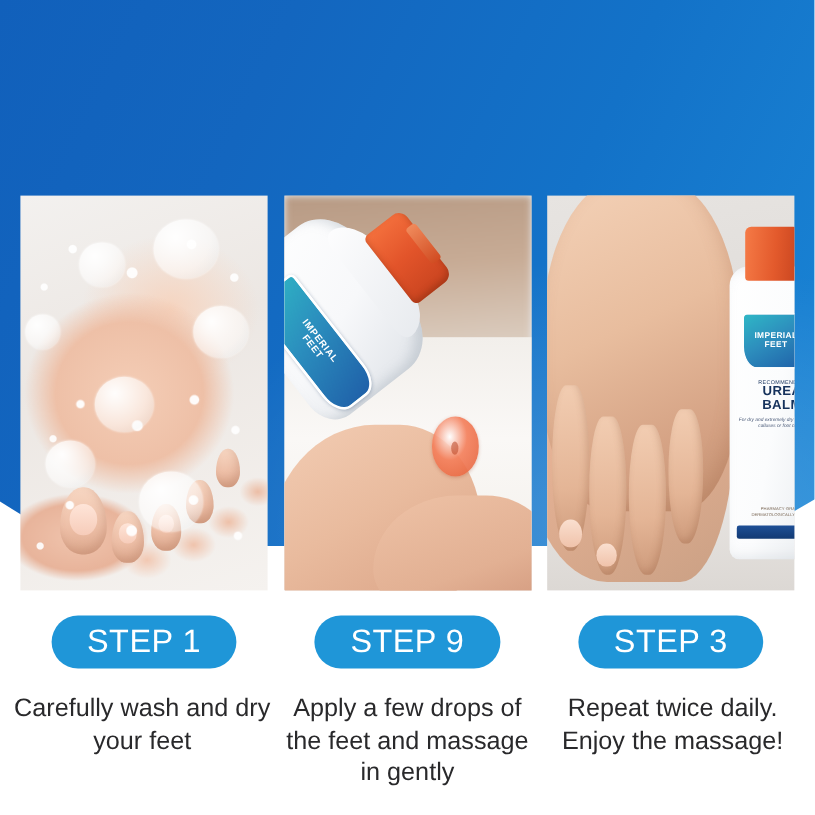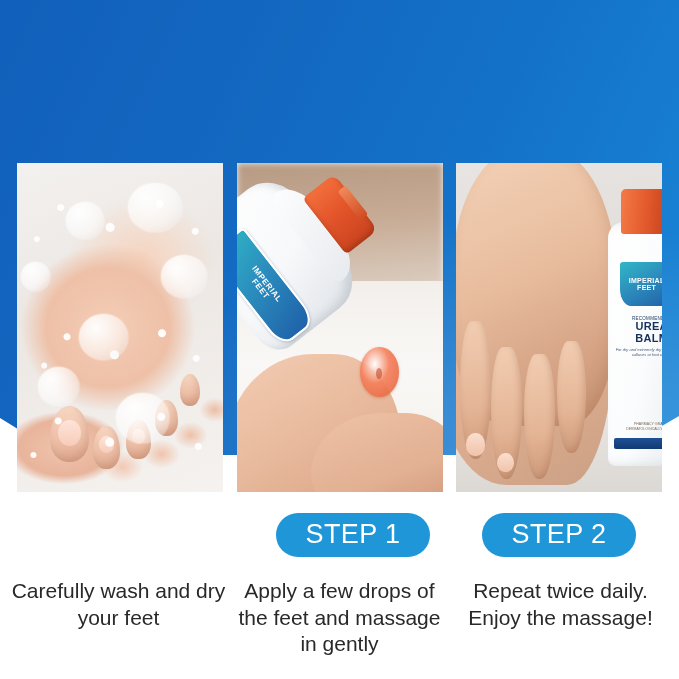--- a/index.html
+++ b/index.html
@@ -223,21 +223,21 @@
     position:absolute;left:10%;bottom:12%;width:80%;text-align:center;color:#7c6a58;font-size:3.5px;line-height:1.5;
   }
   .bottle3 .b3band{
     position:absolute;left:6%;bottom:6%;width:88%;height:4%;
     background:linear-gradient(180deg,#1e4f96,#123a73);border-radius:2px;
   }
 
   
   .steps{
     position:absolute;left:17px;top:512px;width:645px;height:46px;
-    display:flex;justify-content:flex-end;
+    display:flex;justify-content:space-between;
   }
   .pill{
     width:206px;display:flex;align-items:center;justify-content:center;
   }
   .pill-inner{
     background:#1f96d8;
     color:#ffffff;
     border-radius:26px;
     padding:7px 30px 9px;
     font-size:27px;
@@ -337,21 +337,24 @@
         <div class="b3band"></div>
       </div>
     </div>
   </div>
 
   <div class="steps">
     <div class="pill">
       <div class="pill-inner">STEP 1</div>
     </div>
     <div class="pill">
-      <div class="pill-inner">STEP 2</div>
+      <div class="pill-inner">STEP 9</div>
+    </div>
+    <div class="pill">
+      <div class="pill-inner">STEP 3</div>
     </div>
   </div>
 
   <div class="captions">
     <div class="cap-col">Carefully wash and dry your feet</div>
     <div class="cap-col">Apply a few drops of the feet and massage in gently</div>
     <div class="cap-col">Repeat twice daily. Enjoy the massage!</div>
   </div>
 
 </div>

